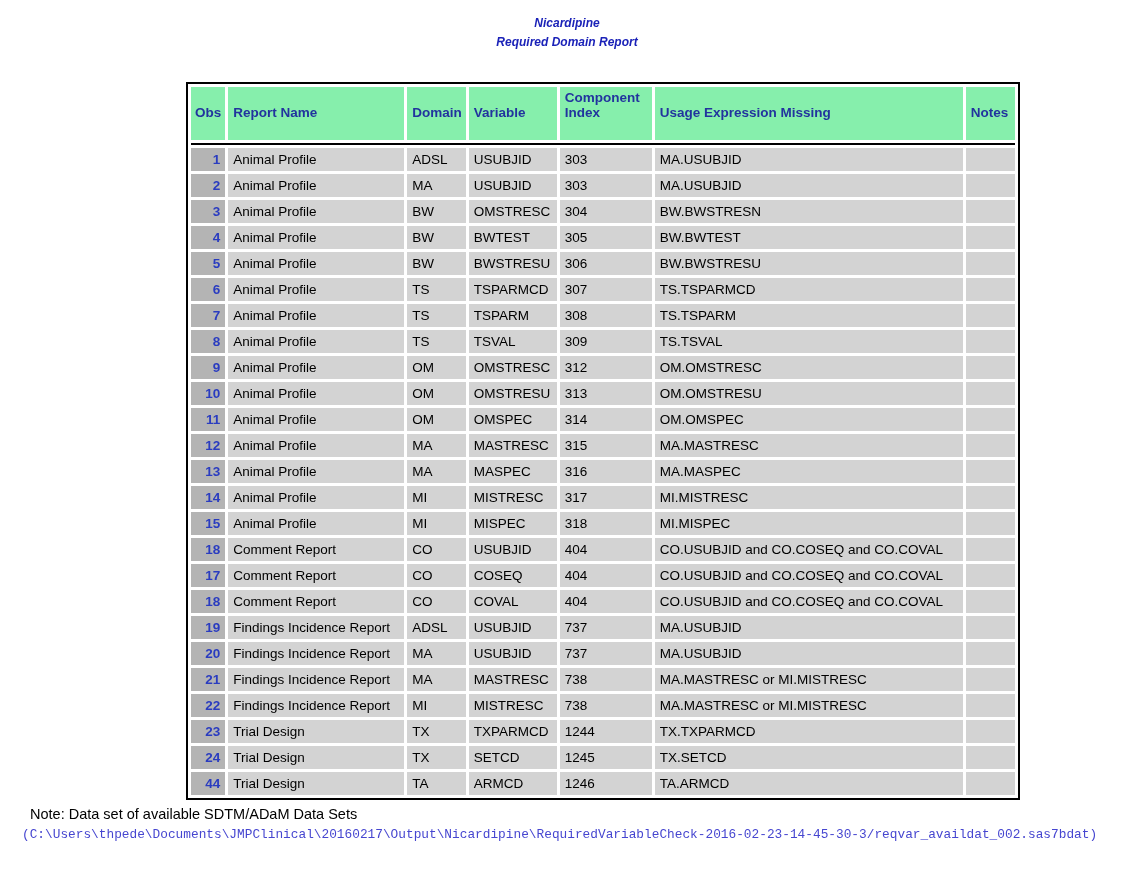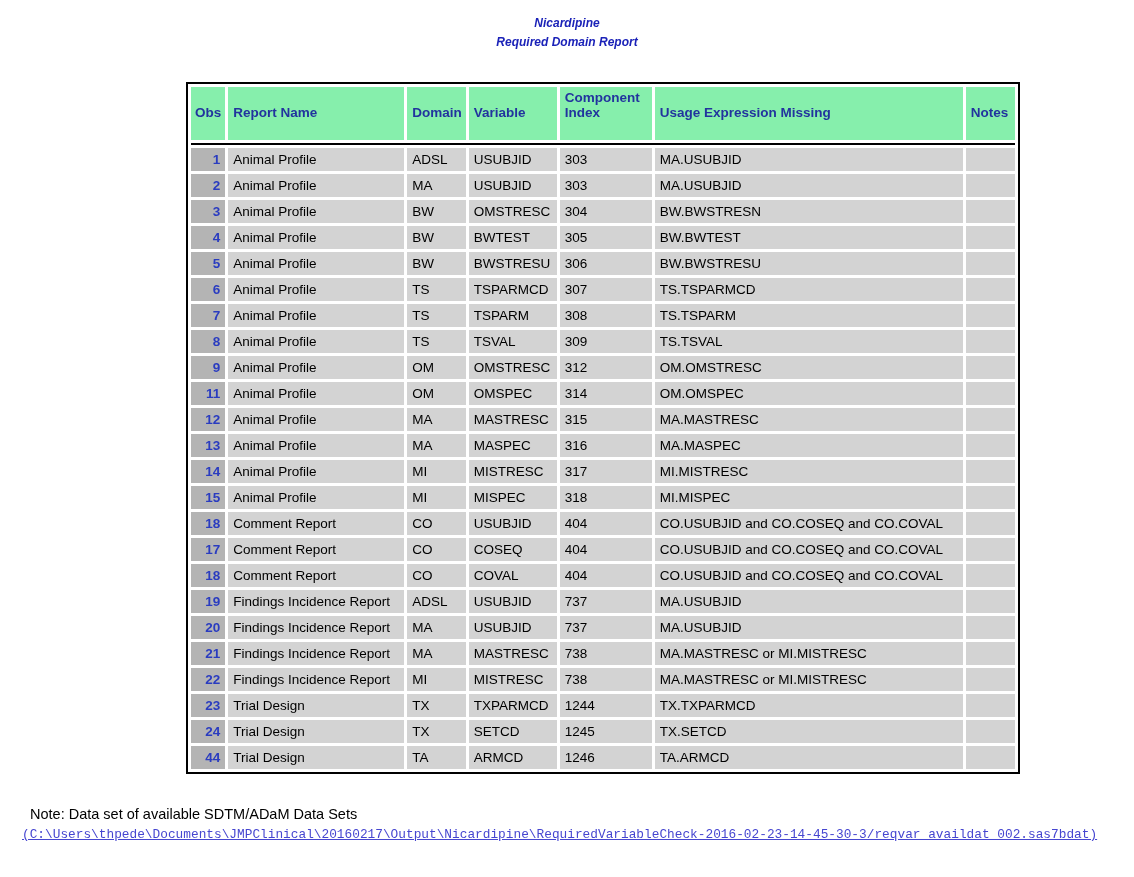--- a/index.html
+++ b/index.html
@@ -80,21 +80,20 @@
     color: #2a2ae0;
     margin-left: 42px;
   }
   .path-line {
     font-family: "Liberation Mono", "DejaVu Sans Mono", monospace;
     font-size: 12.8px;
     color: #4646d0;
     margin-left: -8px;
     letter-spacing: 0px;
     white-space: nowrap;
-    text-decoration: underline;
   }
 </style>
 </head>
 <body>
 
 <div class="title-block">
   <div>Nicardipine</div>
   <div>Required Domain Report</div>
 </div>
 
@@ -198,20 +197,29 @@
       <tr>
         <td class="obs">9</td>
         <td>Animal Profile</td>
         <td>OM</td>
         <td>OMSTRESC</td>
         <td>312</td>
         <td>OM.OMSTRESC</td>
         <td></td>
       </tr>
       <tr>
+        <td class="obs">10</td>
+        <td>Animal Profile</td>
+        <td>OM</td>
+        <td>OMSTRESU</td>
+        <td>313</td>
+        <td>OM.OMSTRESU</td>
+        <td></td>
+      </tr>
+      <tr>
         <td class="obs">11</td>
         <td>Animal Profile</td>
         <td>OM</td>
         <td>OMSPEC</td>
         <td>314</td>
         <td>OM.OMSPEC</td>
         <td></td>
       </tr>
       <tr>
         <td class="obs">12</td>

